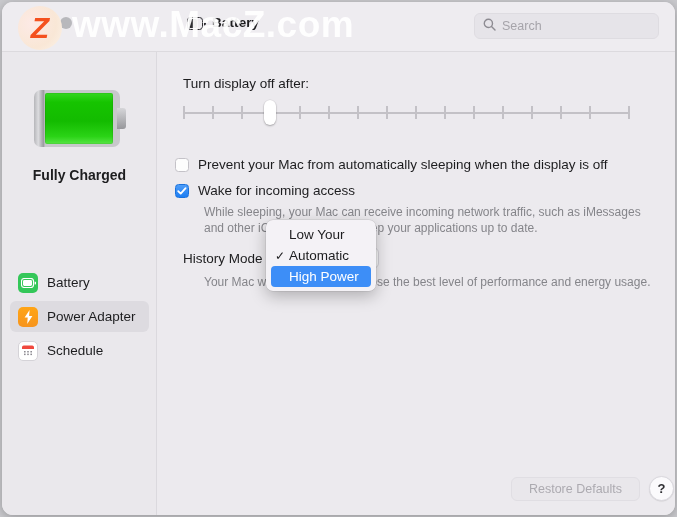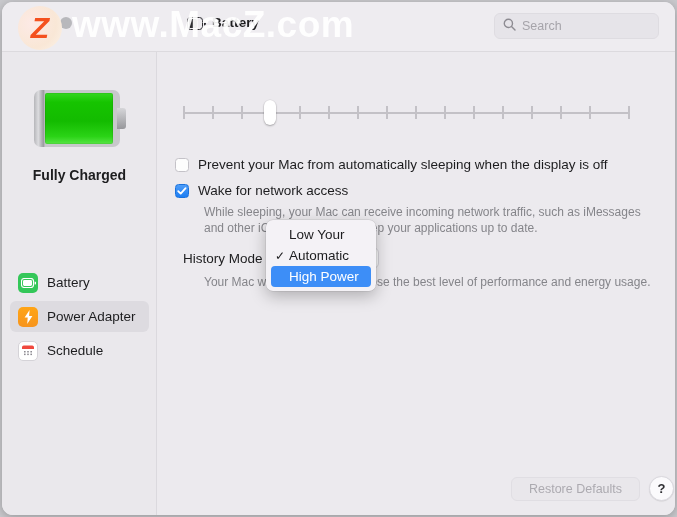--- a/index.html
+++ b/index.html
@@ -58,21 +58,21 @@
   #title-text {
     font-size: 13.5px;
     font-weight: bold;
     color: #1d1d1f;
     letter-spacing: 0.1px;
   }
 
   #search-box {
     position: absolute;
     right: 16px; top: 11px;
-    width: 165px; height: 26px;
+    width: 185px; height: 26px;
     background: #e6e4e9;
     border: 1px solid #dedce1;
     border-radius: 6px;
     display: flex;
     align-items: center;
     padding: 0 8px;
     gap: 6px;
   }
   #search-input {
     border: 0; outline: 0; background: transparent;
@@ -463,20 +463,21 @@
           </svg>
         </span>
         <span class="side-label">Schedule</span>
       </div>
 
     </div>
   </div>
 
   <div id="content">
 
+    <div id="section-label">Turn display off after:</div>
 
     <div id="slider-wrap">
       <div id="slider-track"></div>
       <div class="tick" style="left:0px"></div>
       <div class="tick" style="left:29px"></div>
       <div class="tick" style="left:58px"></div>
       <div class="tick" style="left:87px"></div>
       <div class="tick" style="left:116px"></div>
       <div class="tick" style="left:145px"></div>
       <div class="tick" style="left:174px"></div>
@@ -497,21 +498,21 @@
       <span class="checkbox"></span>
       <span class="cblabel">Prevent your Mac from automatically sleeping when the display is off</span>
     </div>
 
     <div class="cbrow" id="cbrow-wake">
       <span class="checkbox checked">
         <svg width="14" height="14" viewBox="0 0 14 14" style="position:absolute;left:-1px;top:-1px">
           <path d="M3.2 7.1 L5.7 9.6 L10.6 4.2" fill="none" stroke="#fff" stroke-width="1.8" stroke-linecap="round" stroke-linejoin="round"></path>
         </svg>
       </span>
-      <span class="cblabel">Wake for network access</span>
+      <span class="cblabel">Wake for incoming access</span>
     </div>
 
     <div id="wake-help">While sleeping, your Mac can receive incoming network traffic, such as iMessages and other iCloud updates, to keep your applications up to date.</div>
 
     <div id="energy-row">
       <span id="energy-label">History Mode</span>
       <span id="energy-popup"></span>
     </div>
 
     <div id="energy-help">Your Mac will automatically choose the best level of performance and energy usage.</div>

